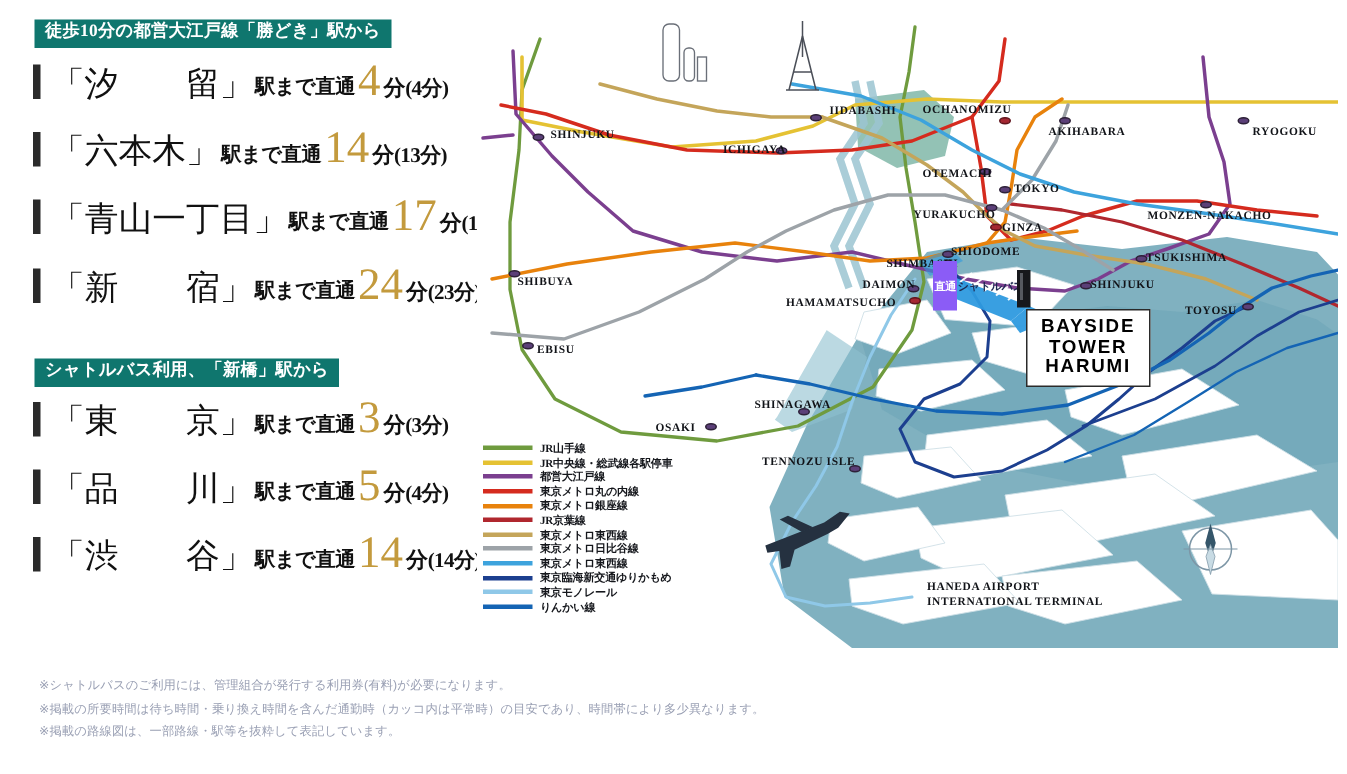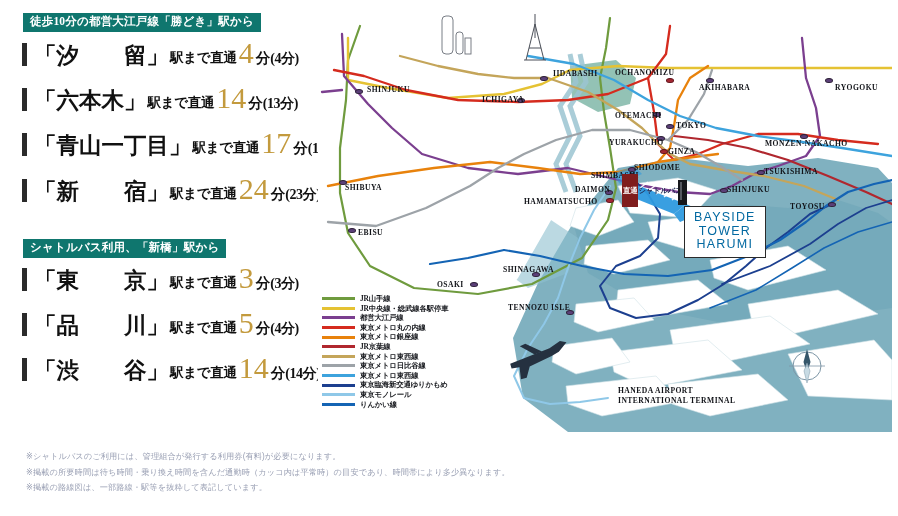--- a/index.html
+++ b/index.html
@@ -51,21 +51,21 @@
     width: 5px;
     height: 23px;
     background: #2b2b2b;
     margin-right: 7px;
     position: relative;
     top: 3px;
     flex: 0 0 auto;
   }
   .stn {
     font-size: 22.5px;
-    font-weight: bold;
+    font-weight: normal;
     letter-spacing: 0px;
     font-family: "Liberation Serif", "DejaVu Serif", serif;
   }
   .mid {
     font-size: 13.5px;
     font-weight: bold;
     letter-spacing: -0.3px;
     padding: 0 1px;
     position: relative;
     top: -1px;
@@ -170,22 +170,22 @@
     left: 684px; top: 206px;
     background: #ffffff;
     border: 1px solid #2a2a2a;
     padding: 4px 9px 5px 9px;
     z-index: 50;
     text-align: center;
   }
   #property-box div {
     font-family: "Liberation Sans", "DejaVu Sans", sans-serif;
     font-size: 12.5px;
-    font-weight: normal;
-    color: #0369a1;
+    font-weight: bold;
+    color: #000000;
     letter-spacing: 1.2px;
     line-height: 13.5px;
   }
   #property-marker {
     position: absolute;
     left: 678px; top: 180px;
     width: 9px; height: 25px;
     background: #17181c;
     z-index: 48;
   }
@@ -201,21 +201,21 @@
     left: 622px; top: 186px;
     z-index: 46;
     font-family: "Liberation Serif", "DejaVu Serif", serif;
     font-size: 7.4px;
     font-weight: bold;
     color: #1d2a52;
     white-space: nowrap;
     letter-spacing: -0.2px;
   }
   #shuttle-label .hl {
-    background: #7f1d1d;
+    background: #8b5cf6;
     color: #ffffff;
     padding: 12px 1px;
     margin-top: 40px;
   }
   #airport-label {
     position: absolute;
     left: 618px; top: 386px;
     z-index: 30;
     font-family: "Liberation Serif", "DejaVu Serif", serif;
     font-size: 7.6px;

